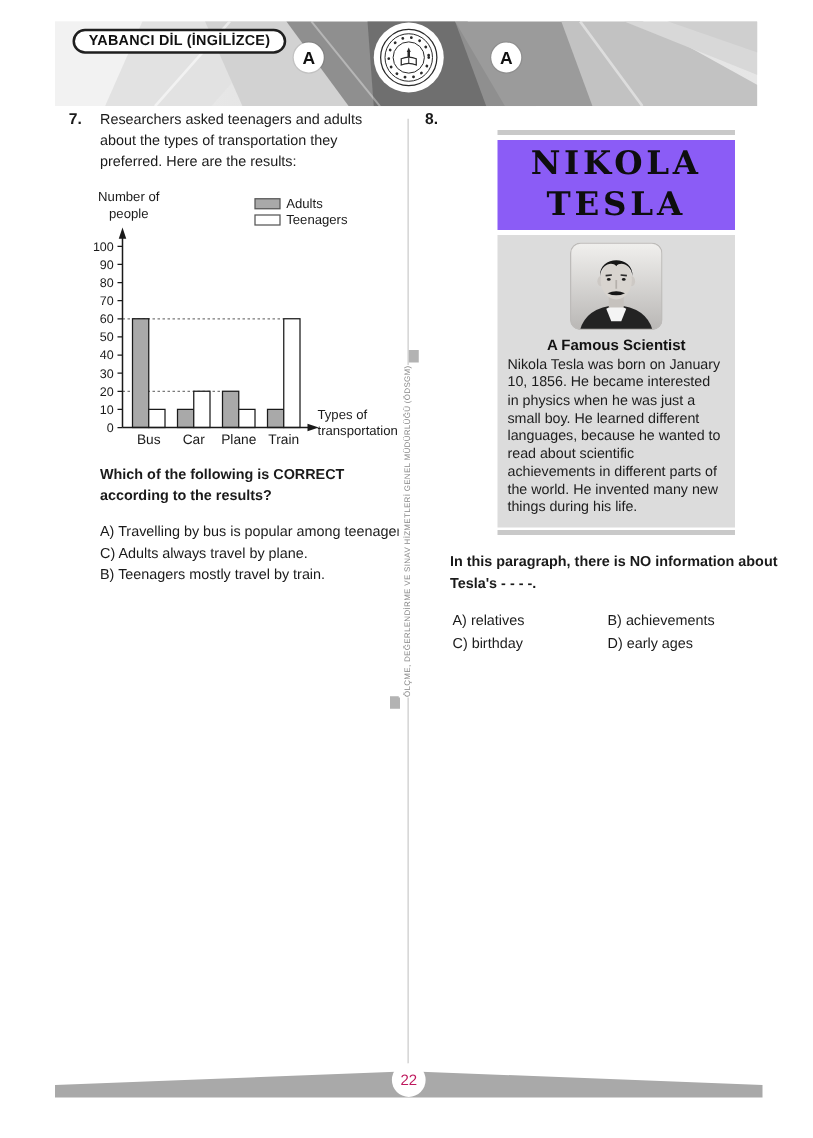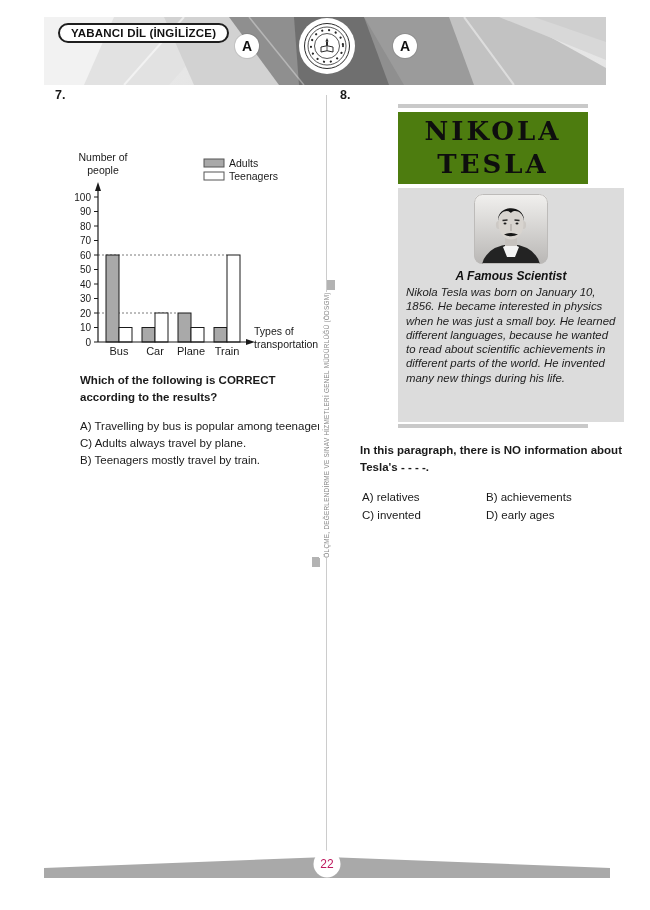--- a/index.html
+++ b/index.html
@@ -37,26 +37,26 @@
     left:193px;top:418px;width:266px;height:14px;transform:rotate(-90deg);
     background:#ffffff;font-size:6.4px;letter-spacing:.25px;color:#878787;
     display:flex;align-items:center;justify-content:center;white-space:nowrap;
   }
   .vmark{width:8px;height:10px;background:#b3b3b3;}
 
   
   .card{left:398px;top:104px;width:190px;}
   .card-strip{position:absolute;left:0;width:190px;height:4px;background:#c9c9c9;}
   .card-title{
-    position:absolute;left:0;top:8px;width:190px;height:72px;background:#4d7c0f;
+    position:absolute;left:0;top:8px;width:190px;height:72px;background:#8b5cf6;
     display:flex;flex-direction:column;align-items:center;justify-content:center;
     font-family:"DejaVu Serif",serif;font-weight:bold;font-size:26px;line-height:33px;
     letter-spacing:3px;color:#0e0e0e;text-align:center;
   }
-  .card-body{position:absolute;left:0;top:84px;width:226px;height:234px;background:#dcdcdc;font-style:italic;}
+  .card-body{position:absolute;left:0;top:84px;width:190px;height:234px;background:#dcdcdc;}
   .portrait{display:block;margin:6px auto 0 auto;border-radius:8px;}
   .caption{font-weight:bold;font-size:12px;text-align:center;margin-top:5px;color:#111;}
   .card-para{font-size:11.4px;line-height:14.3px;padding:2px 8px 0 8px;color:#1c1c1c;}
 
   .q8-options{display:grid;grid-template-columns:124px auto;row-gap:1px;font-size:11.5px;line-height:17px;}
 
   
   .footer-svg{left:0;top:850px;width:650px;height:32px;}
   .page-number{left:313px;top:857px;width:28px;text-align:center;font-size:12px;color:#be185d;line-height:15px;}
 </style>
@@ -107,20 +107,21 @@
         <path d="M 4,-9.5 A 9.5,9.5 0 1 0 4,9.5 A 7.6,7.6 0 1 1 4,-9.5" fill="#2a2a2a"></path>
         <polygon points="0,-8 1.6,-4.5 -1.6,-4.5" fill="#2a2a2a"></polygon>
         <rect x="-1" y="-4.5" width="2" height="4.5" fill="#2a2a2a"></rect>
         <path d="M -6,1 Q 0,-1.5 6,1 L 6,6 Q 0,3.5 -6,6 Z" fill="#ffffff" stroke="#2a2a2a" stroke-width="1"></path>
         <line x1="0" y1="0.2" x2="0" y2="4.8" stroke="#2a2a2a" stroke-width="0.8"></line>
       </svg>
     </div>
   </div>
 
   <div class="abs qnum" style="left:55px;top:88px;">7.</div>
+  <div class="abs stem" style="left:80px;top:88px;width:240px;">Researchers asked teenagers and adults about the types of transportation they preferred. Here are the results:</div>
 
   <svg class="abs" style="left:58px;top:147px;" width="300" height="218" viewBox="0 0 300 218">
       <line x1="36" y1="195" x2="40" y2="195" stroke="#1a1a1a" stroke-width="1"></line>
       <text x="33" y="198.5" font-size="10" text-anchor="end" fill="#1a1a1a" font-family="&quot;Liberation Sans&quot;,sans-serif" font-weight="normal">0</text>
       <line x1="36" y1="180.5" x2="40" y2="180.5" stroke="#1a1a1a" stroke-width="1"></line>
       <text x="33" y="184" font-size="10" text-anchor="end" fill="#1a1a1a" font-family="&quot;Liberation Sans&quot;,sans-serif" font-weight="normal">10</text>
       <line x1="36" y1="166" x2="40" y2="166" stroke="#1a1a1a" stroke-width="1"></line>
       <text x="33" y="169.5" font-size="10" text-anchor="end" fill="#1a1a1a" font-family="&quot;Liberation Sans&quot;,sans-serif" font-weight="normal">20</text>
       <line x1="36" y1="151.5" x2="40" y2="151.5" stroke="#1a1a1a" stroke-width="1"></line>
       <text x="33" y="155" font-size="10" text-anchor="end" fill="#1a1a1a" font-family="&quot;Liberation Sans&quot;,sans-serif" font-weight="normal">30</text>
@@ -224,21 +225,21 @@
     </div>
 
     <div class="card-strip" style="top:320px;"></div>
   </div>
 
   <div class="abs prompt" style="left:360px;top:442px;width:280px;">In this paragraph, there is NO information about Tesla's - - - -.</div>
 
   <div class="abs q8-options" style="left:362px;top:489px;width:270px;">
     <div><span>A)</span> <span>relatives</span></div>
     <div><span>B)</span> <span>achievements</span></div>
-    <div><span>C)</span> <span>invented</span></div>
+    <div><span>C)</span> <span>birthday</span></div>
     <div><span>D)</span> <span>early ages</span></div>
   </div>
 
   <svg class="abs footer-svg" viewBox="0 0 650 32">
     <polygon points="44,18 327,7 610,18 610,28 44,28" fill="#a9a9a9"></polygon>
     <circle cx="327" cy="14" r="13.5" fill="#ffffff"></circle>
   </svg>
   <div class="abs page-number">22</div>
 
 </div>

